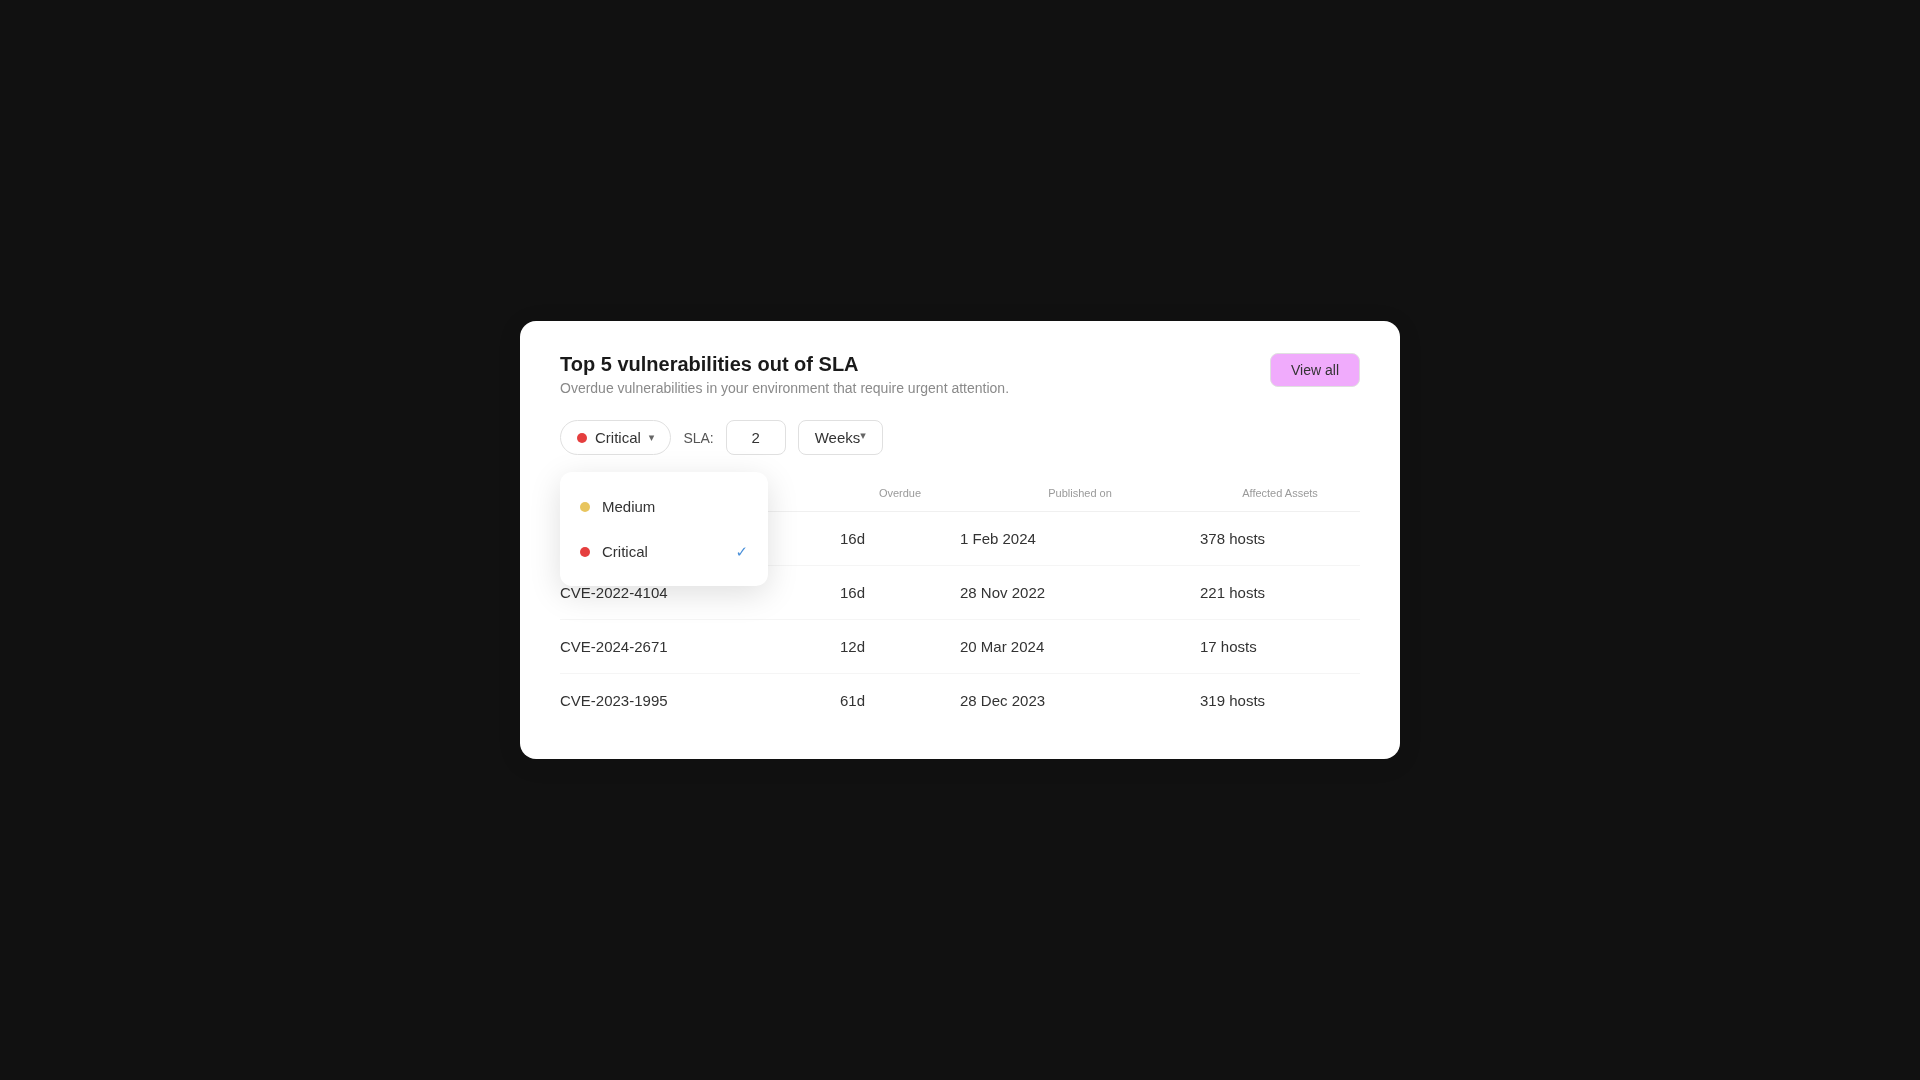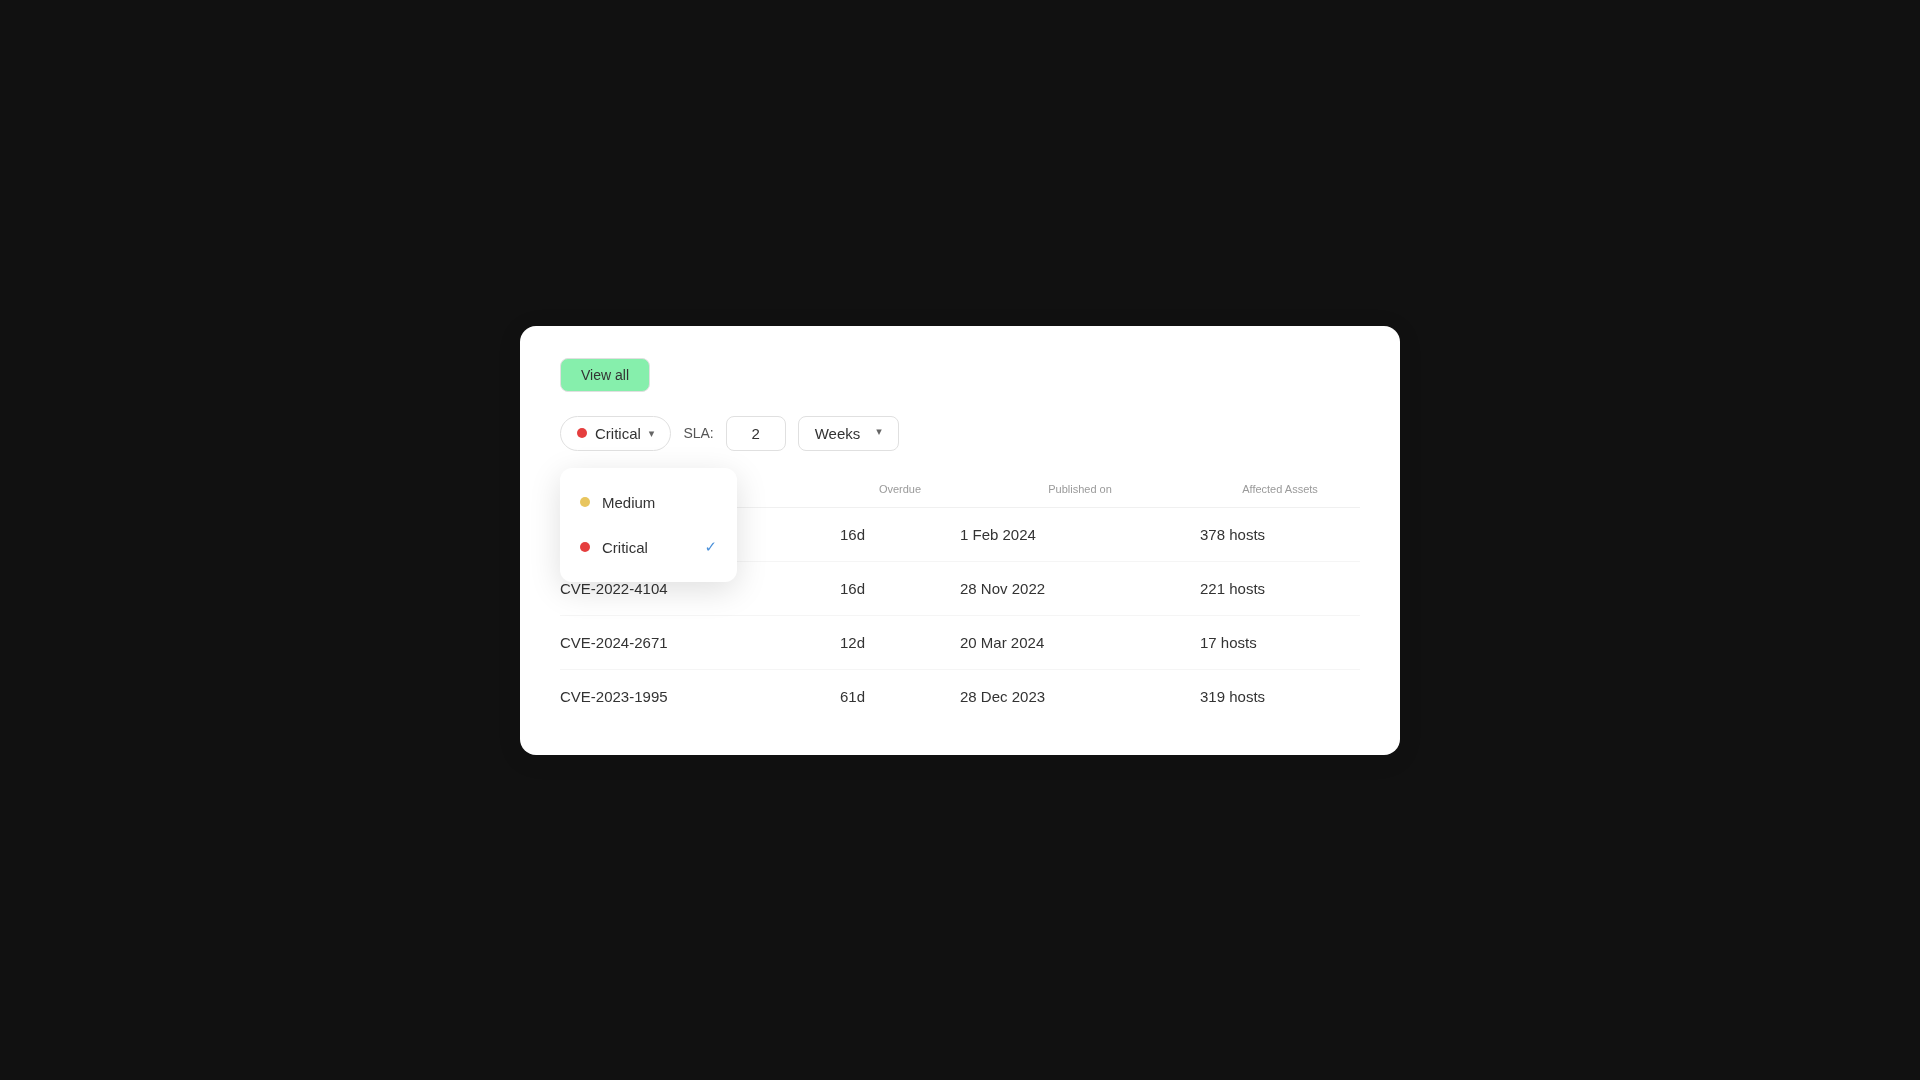--- a/index.html
+++ b/index.html
@@ -40,21 +40,21 @@
       color: #1a1a1a;
     }
 
     .card-subtitle {
       font-size: 14px;
       color: #8a8a8a;
       margin-top: 4px;
     }
 
     .view-all-btn {
-      background: #86efac;
+      background: #f0abfc;
       border: 1px solid #e0e0e0;
       border-radius: 8px;
       padding: 8px 20px;
       font-size: 14px;
       color: #333;
       cursor: pointer;
       white-space: nowrap;
       flex-shrink: 0;
     }
 
@@ -108,40 +108,40 @@
       font-size: 15px;
       width: 60px;
       text-align: center;
       color: #333;
       background: #fff;
     }
 
     .weeks-dropdown-btn {
       display: flex;
       align-items: flex-start;
-      gap: 16px;
+      gap: 0;
       border: 1px solid #e0e0e0;
       border-radius: 8px;
       padding: 8px 16px;
       background: #fff;
       cursor: pointer;
       font-size: 15px;
       color: #333;
     }
 
     
     .dropdown-menu {
       position: absolute;
       top: 52px;
       left: 0;
       background: #fff;
       border-radius: 12px;
       box-shadow: 0 8px 32px rgba(0,0,0,0.13);
       z-index: 10;
-      width: 177px;
+      width: 208px;
       padding: 12px 0;
     }
 
     .dropdown-item {
       display: flex;
       align-items: center;
       gap: 12px;
       padding: 14px 20px;
       cursor: pointer;
       font-size: 15px;
@@ -185,20 +185,24 @@
     .col-cve { width: 35%; }
     .col-overdue { width: 15%; }
     .col-published { width: 30%; }
     .col-assets { width: 20%; }
   </style>
 </head>
 <body>
 
 <div class="card">
   <div class="card-header">
+    <div>
+      <div class="card-title">Top 5 vulnerabilities out of SLA</div>
+      <div class="card-subtitle">Overdue vulnerabilities in your environment that require urgent attention.</div>
+    </div>
     <button class="view-all-btn">View all</button>
   </div>
 
   <div class="filters-row">
     <button class="severity-dropdown-btn">
       <span class="dot dot-critical"></span>
       <span>Critical</span>
       <span class="chevron-icon">▾</span>
     </button>
 

